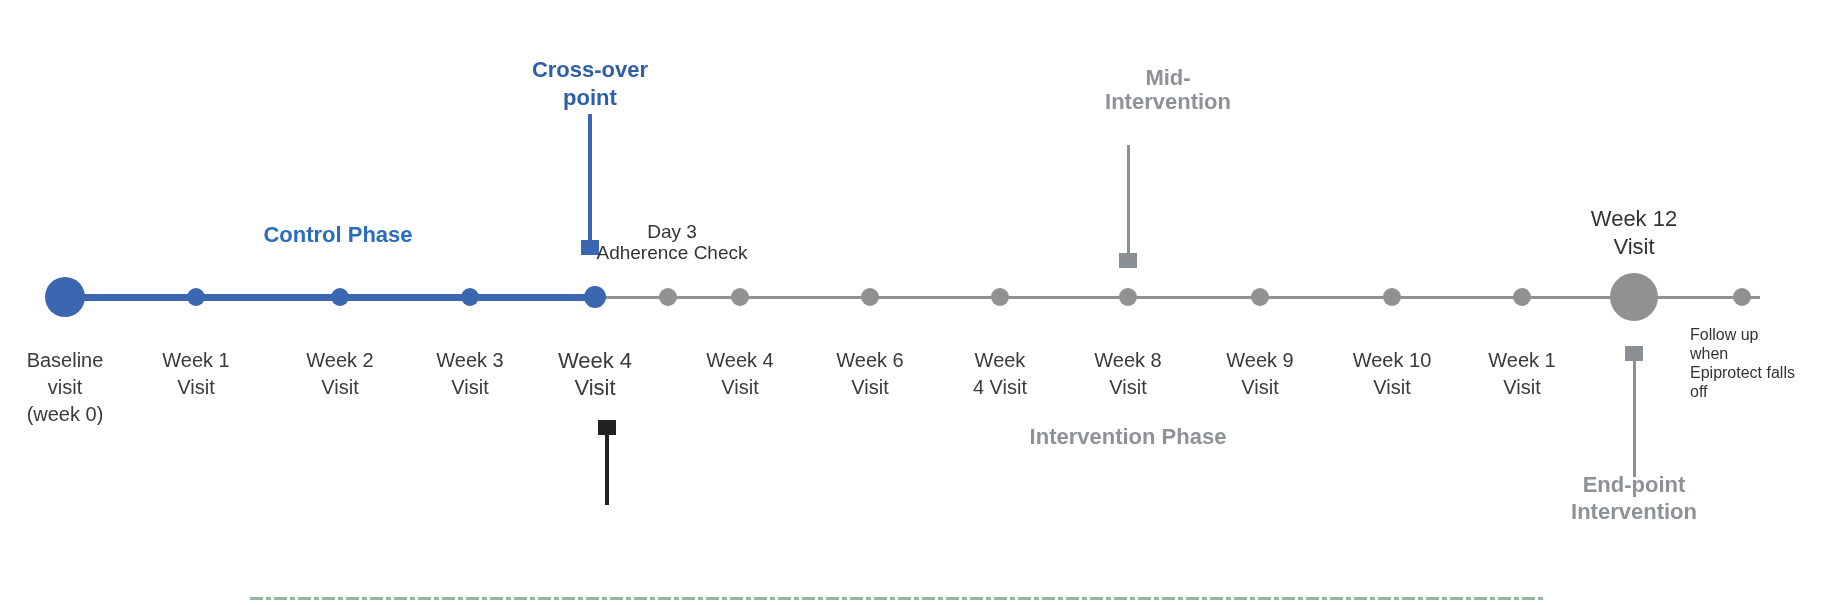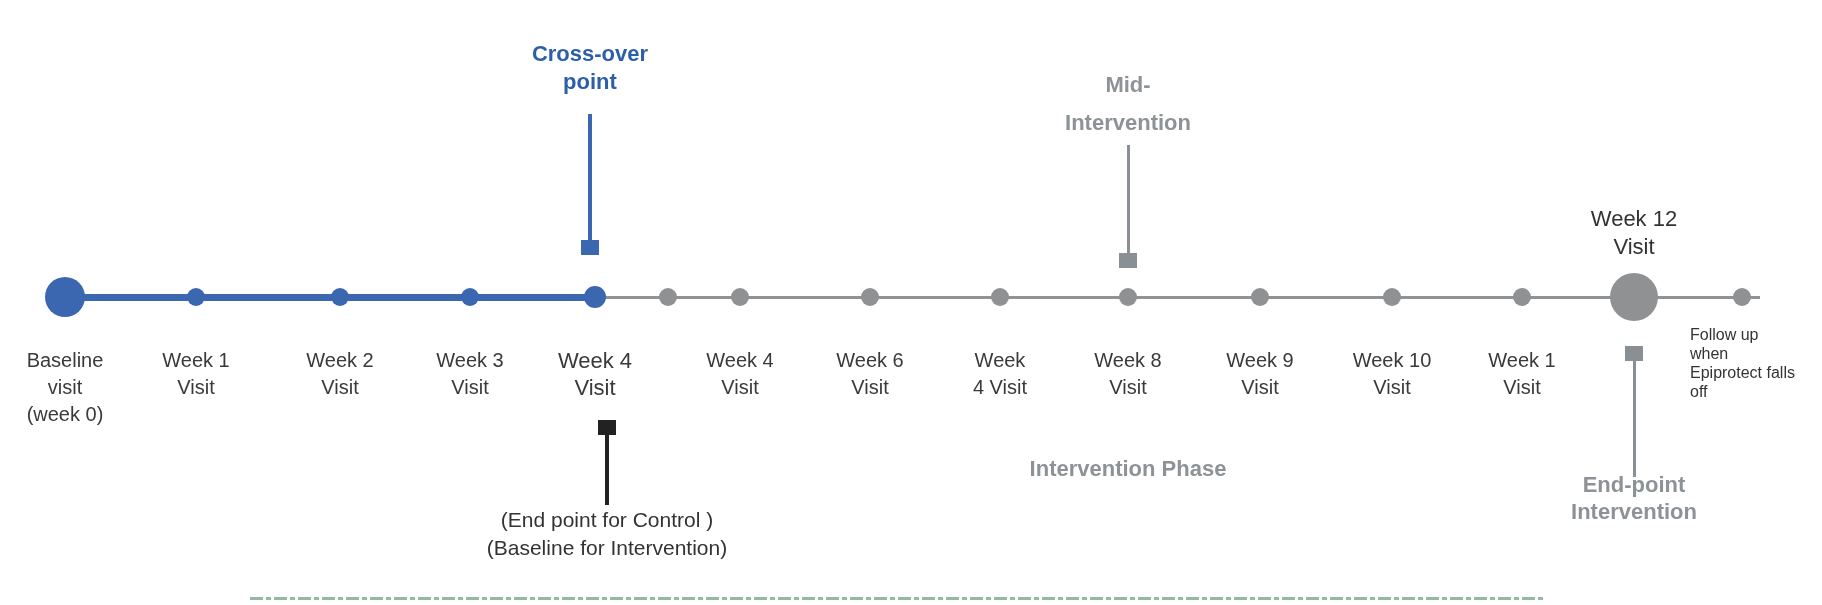--- a/index.html
+++ b/index.html
@@ -25,21 +25,21 @@
   .pt-label{
     position:absolute;top:50px;left:-95px;width:190px;
     text-align:center;font-size:20px;line-height:27px;color:#3a3a3a;
     white-space:pre-line;
   }
   .pt-label.lg{font-size:22px;}
   
   .ann{position:absolute;white-space:pre-line;text-align:center;}
   .phase{font-weight:bold;font-size:22px;}
   .blue-txt{color:#2b6cbe;}
-  .blue-txt2{color:#2d5fa8;}
+  .blue-txt2{color:#2d5fa8;margin-top:16px;}
   .gray-txt{color:#8d9296;}
   .dark-txt{color:#333333;}
   
   .varrow{position:absolute;display:flex;flex-direction:column;align-items:center;transform:translateX(-50%);}
   .shaft{width:4px;}
   .shaft.thin{width:3px;}
   .head-down{width:0;height:0;border-left:9px solid transparent;border-right:9px solid transparent;border-top:15px solid;}
   .head-up{width:0;height:0;border-left:9px solid transparent;border-right:9px solid transparent;border-bottom:15px solid;}
   .c-blue{background:#3b67b1;border-top-color:#3b67b1;border-bottom-color:#3b67b1;}
   .c-gray{background:#8a8f93;border-top-color:#8a8f93;border-bottom-color:#8a8f93;}
@@ -51,51 +51,52 @@
   }
 </style>
 </head>
 <body>
 
 <div id="stage">
 
   <div class="mainline"></div>
   <div class="blueline"></div>
 
-  <div class="ann phase gray-txt" style="left:1008px;top:456px;width:240px;">Intervention Phase</div>
+  <div class="ann phase blue-txt" style="left:238px;top:222px;width:200px;">Control Phase</div>
+  <div class="ann phase gray-txt" style="left:1008px;top:424px;width:240px;">Intervention Phase</div>
 
   <div class="ann phase blue-txt2" style="left:505px;top:40px;width:170px;line-height:28px;">Cross-over
 point</div>
   <div class="varrow" style="left:590px;top:114px;">
     <div class="shaft c-blue" style="height:126px;"></div>
     <div class="head-down c-blue"></div>
   </div>
 
+  <div class="ann dark-txt" style="left:572px;top:221px;width:200px;font-size:19px;line-height:21px;">Day 3
+Adherence Check</div>
 
-  <div class="ann phase gray-txt" style="left:1028px;top:66px;width:200px;line-height:38px;">Mid-
+  <div class="ann phase gray-txt" style="left:1068px;top:66px;width:200px;line-height:24px;">Mid-
 Intervention</div>
   <div class="varrow" style="left:1128px;top:145px;">
     <div class="shaft thin c-gray" style="height:108px;"></div>
     <div class="head-down c-gray"></div>
   </div>
 
   <div class="ann dark-txt" style="left:1554px;top:205px;width:160px;font-size:22px;line-height:28px;">Week 12
 Visit</div>
 
   <div class="ann dark-txt" style="left:1690px;top:325px;width:140px;font-size:16px;line-height:19px;text-align:left;">Follow up
 when
 Epiprotect falls
 off</div>
 
   <div class="varrow" style="left:607px;top:420px;">
     <div class="head-up c-black"></div>
     <div class="shaft c-black" style="height:70px;"></div>
   </div>
-  <div class="ann dark-txt" style="left:407px;top:506px;width:400px;font-size:21px;line-height:28px;">(End point for Control )
-(Baseline for Intervention)</div>
 
   <div class="varrow" style="left:1634px;top:346px;">
     <div class="head-up c-gray"></div>
     <div class="shaft thin c-gray" style="height:116px;"></div>
   </div>
   <div class="ann phase gray-txt" style="left:1534px;top:471px;width:200px;line-height:27px;">End-point
 Intervention</div>
 
   <div class="point" style="left:65px;">
     <span class="dot xlb blue"></span>

